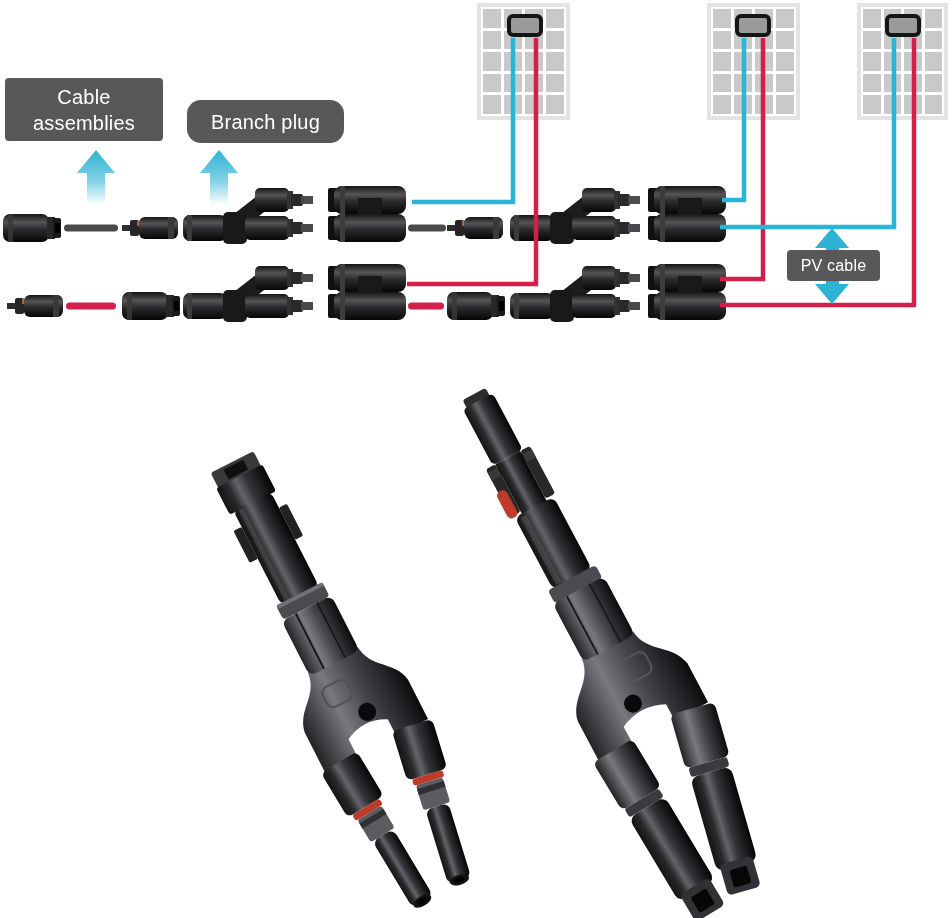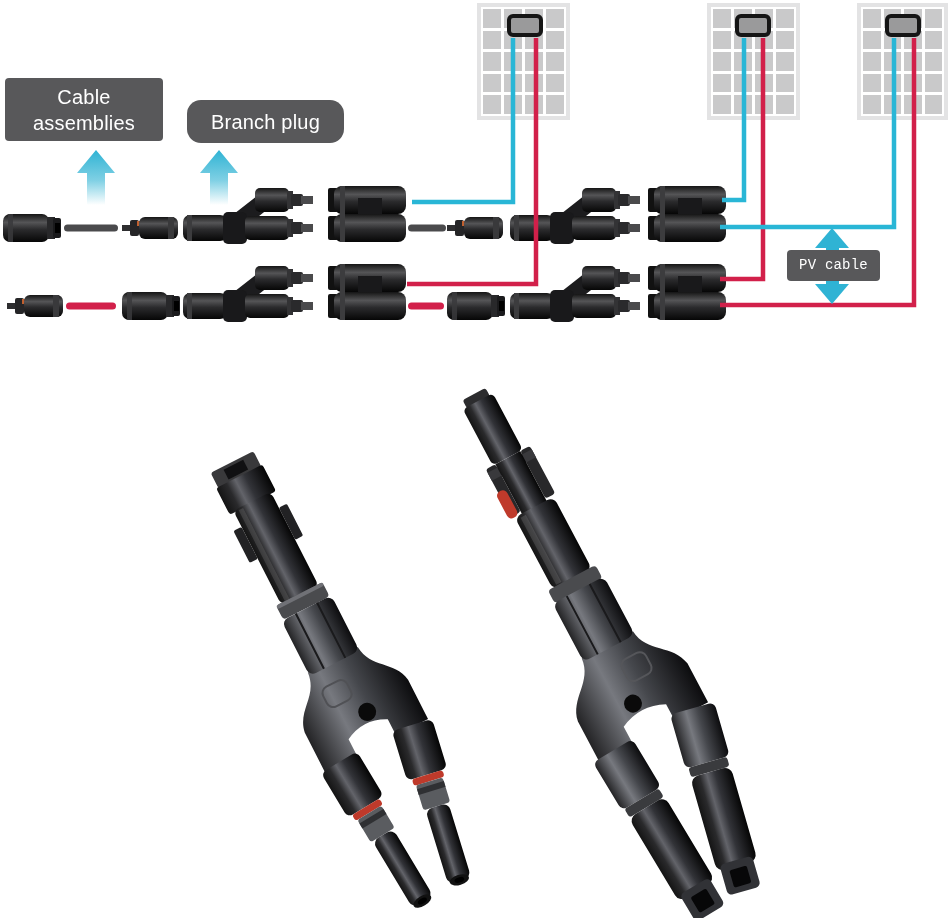--- a/index.html
+++ b/index.html
@@ -15,21 +15,21 @@
          background:#fff;padding:2px;}
   .cells{display:grid;width:100%;height:100%;grid-template-columns:repeat(4,1fr);
          grid-template-rows:repeat(5,1fr);gap:3px;}
   .cells i{display:block;background:var(--panel-cell);}
   .jbox{position:absolute;width:36px;height:23px;background:var(--junction-box);
         border:4px solid #151515;border-radius:6px;box-sizing:border-box;}
   .lbl{position:absolute;background:var(--label-bg);color:var(--label-text);
        display:flex;flex-direction:column;align-items:center;justify-content:center;
        border-radius:4px;font-size:20px;line-height:26px;text-align:left;
        letter-spacing:.2px;z-index:3;}
-  .lbl.small{font-size:14px;line-height:19px;font-family:Liberation Mono, monospace;}
+  .lbl.small{font-size:16px;line-height:19px;}
   svg.overlay{position:absolute;left:0;top:0;z-index:2;}
   .cable{fill:none;stroke-width:4.5px;}
   .cable.neg{stroke:var(--cable-negative);}
   .cable.pos{stroke:var(--cable-positive);}
   .stub-pos{fill:var(--cable-positive);}
   .stub-dark{fill:#4a4a4c;}
   .arrow-solid{fill:var(--arrow);}
   .oring{fill:var(--oring-red);}
 </style>
 </head>

